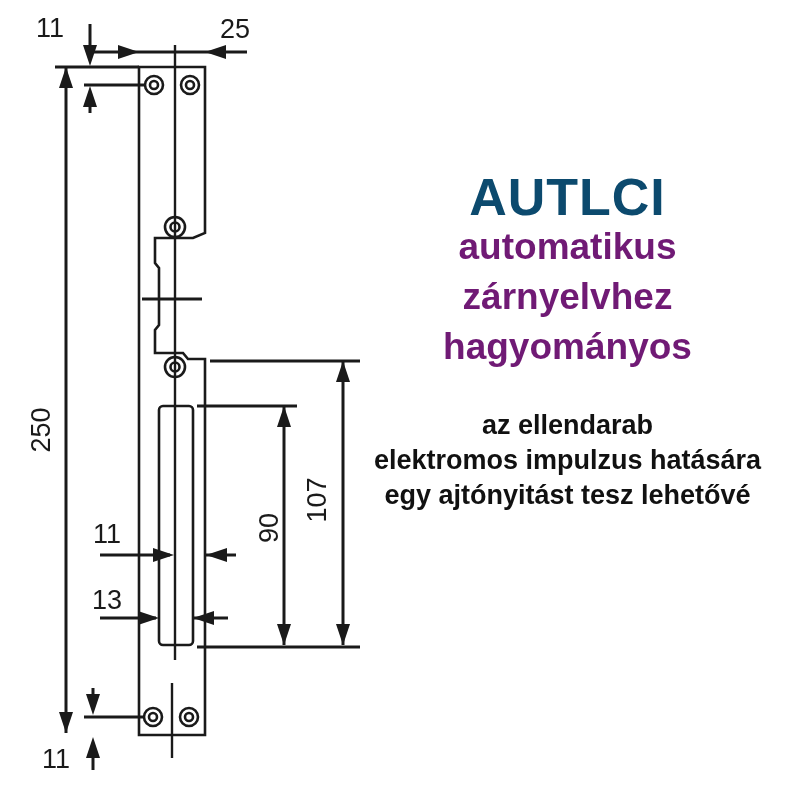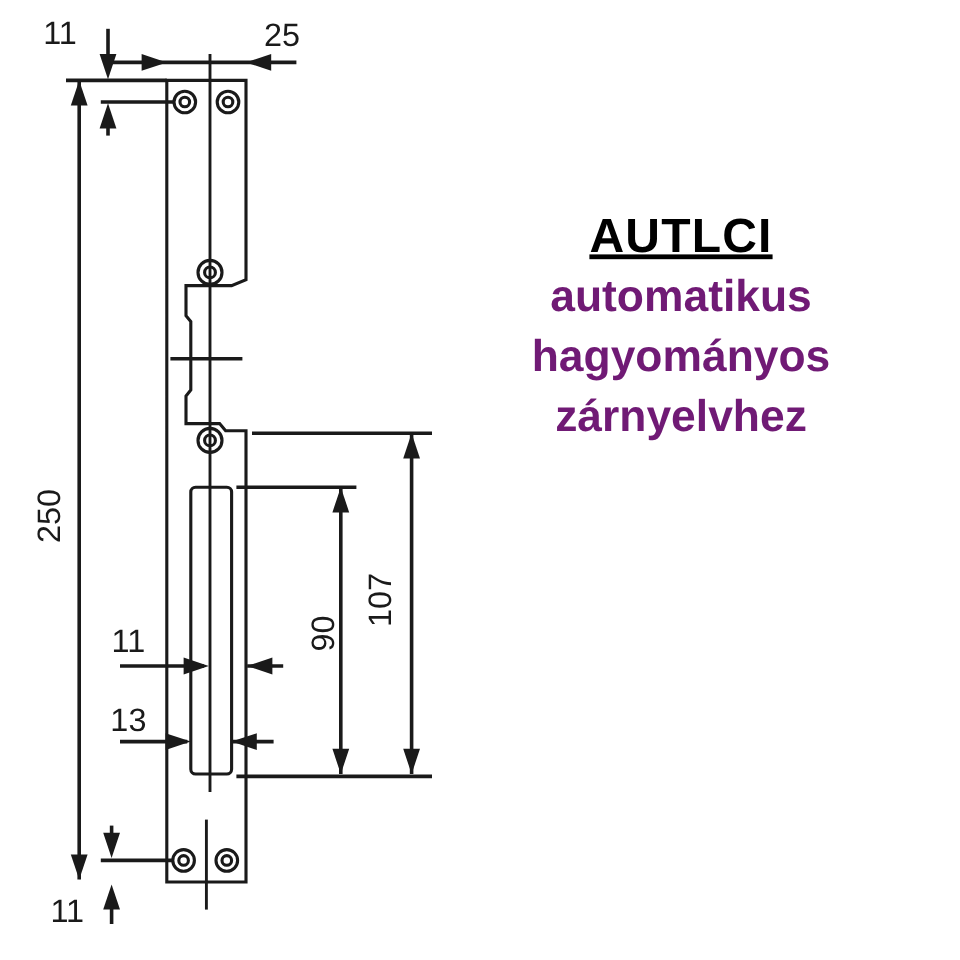--- a/index.html
+++ b/index.html
@@ -15,23 +15,22 @@
   .arrow { fill:#1a1a1a; stroke:none; }
   .dim-text {
     font-family:"Liberation Sans", sans-serif;
     font-size:27px; fill:#1a1a1a;
   }
   .text-col {
     position:absolute; left:335px; top:172px; width:465px;
     text-align:center; color:#111111;
   }
   .product-code {
-    font-size:40px; font-weight:bold; line-height:50px; color:#000000;
+    font-size:52px; font-weight:bold; line-height:50px; color:#0c4a6e;
     letter-spacing:1px;
-    text-decoration:underline;
   }
   .title-line {
     font-size:37px; font-weight:bold; line-height:50px; color:#701a75;
   }
   .desc-block { margin-top:36px; }
   .desc-line {
     font-size:27px; font-weight:bold; line-height:35px; color:#111111;
   }
 </style>
 </head>
@@ -140,17 +139,22 @@
       <polygon class="arrow" points="93,737 86,758 100,758"></polygon>
       <line class="ln" x1="93" y1="752" x2="93" y2="770"></line>
       <line class="ln" x1="84" y1="717" x2="144" y2="717"></line>
       <text class="dim-text" x="56" y="768" text-anchor="middle">11</text>
     </g>
   </svg>
 
   <div class="text-col">
     <div class="product-code">AUTLCI</div>
     <div class="title-line">automatikus</div>
+    <div class="title-line">zárnyelvhez</div>
     <div class="title-line">hagyományos</div>
-    <div class="title-line">zárnyelvhez</div>
+    <div class="desc-block">
+      <div class="desc-line">az ellendarab</div>
+      <div class="desc-line">elektromos impulzus hatására</div>
+      <div class="desc-line">egy ajtónyitást tesz lehetővé</div>
+    </div>
   </div>
 
 </div>
 
 </body></html>

